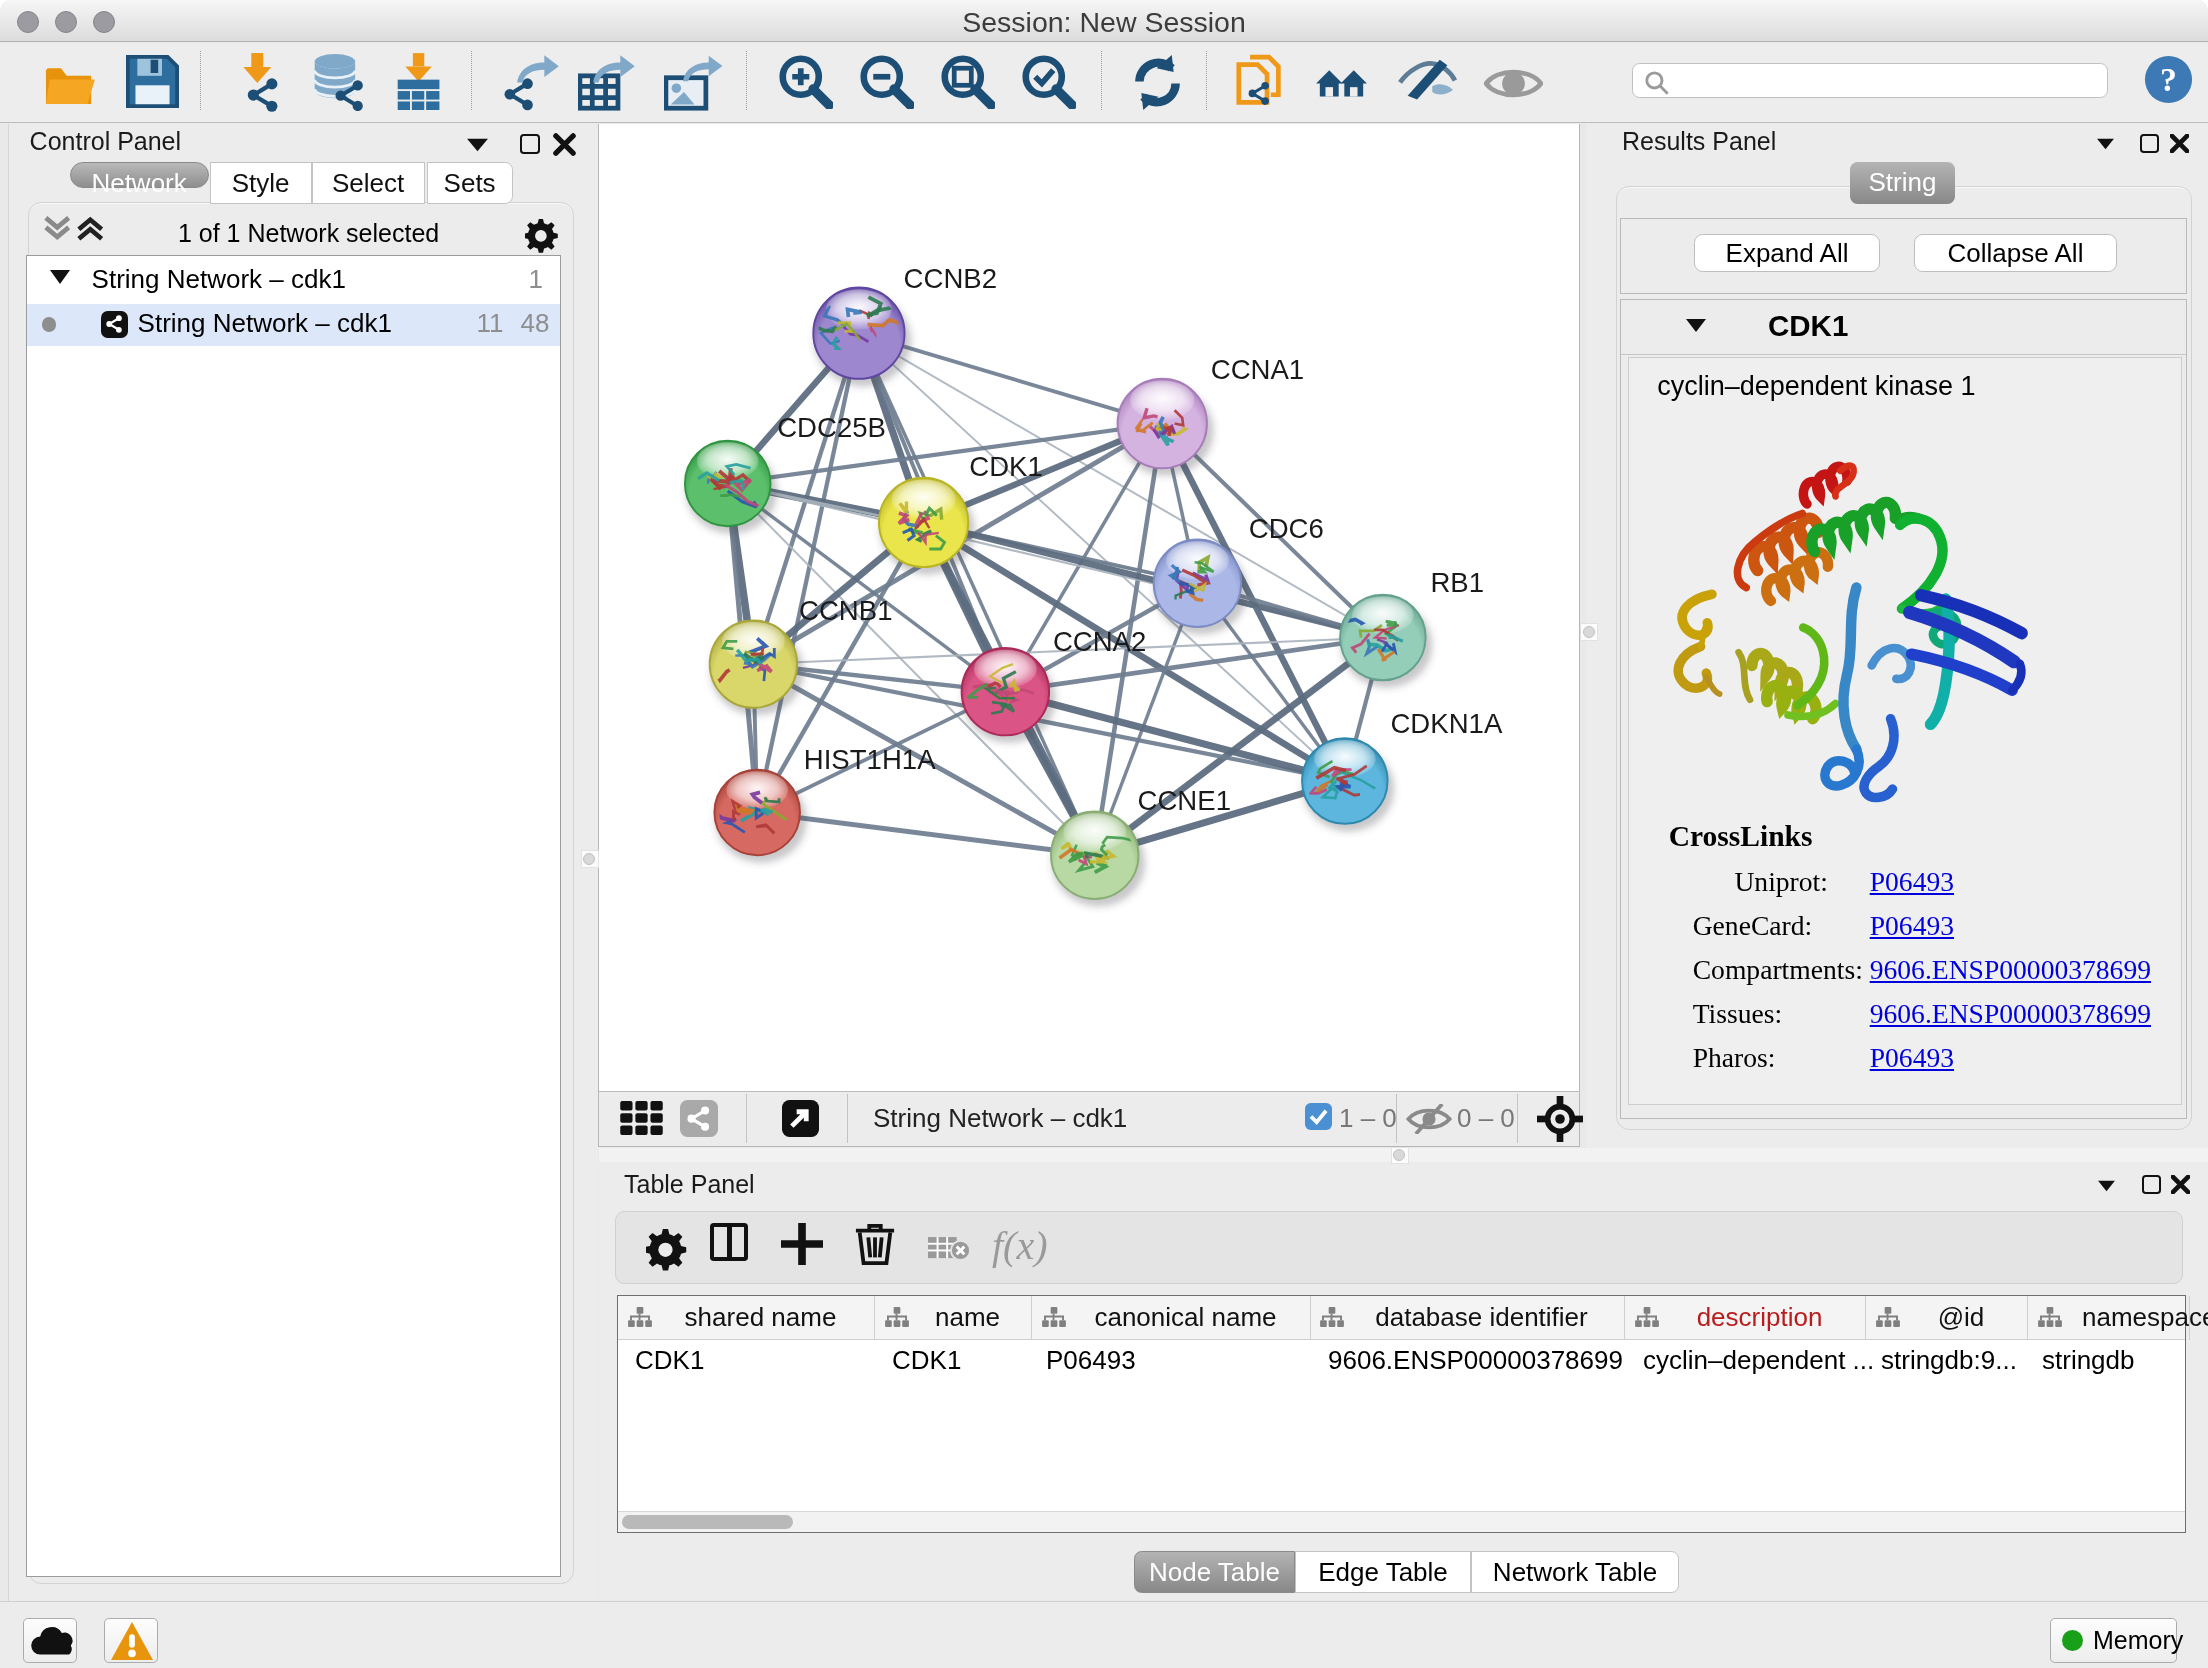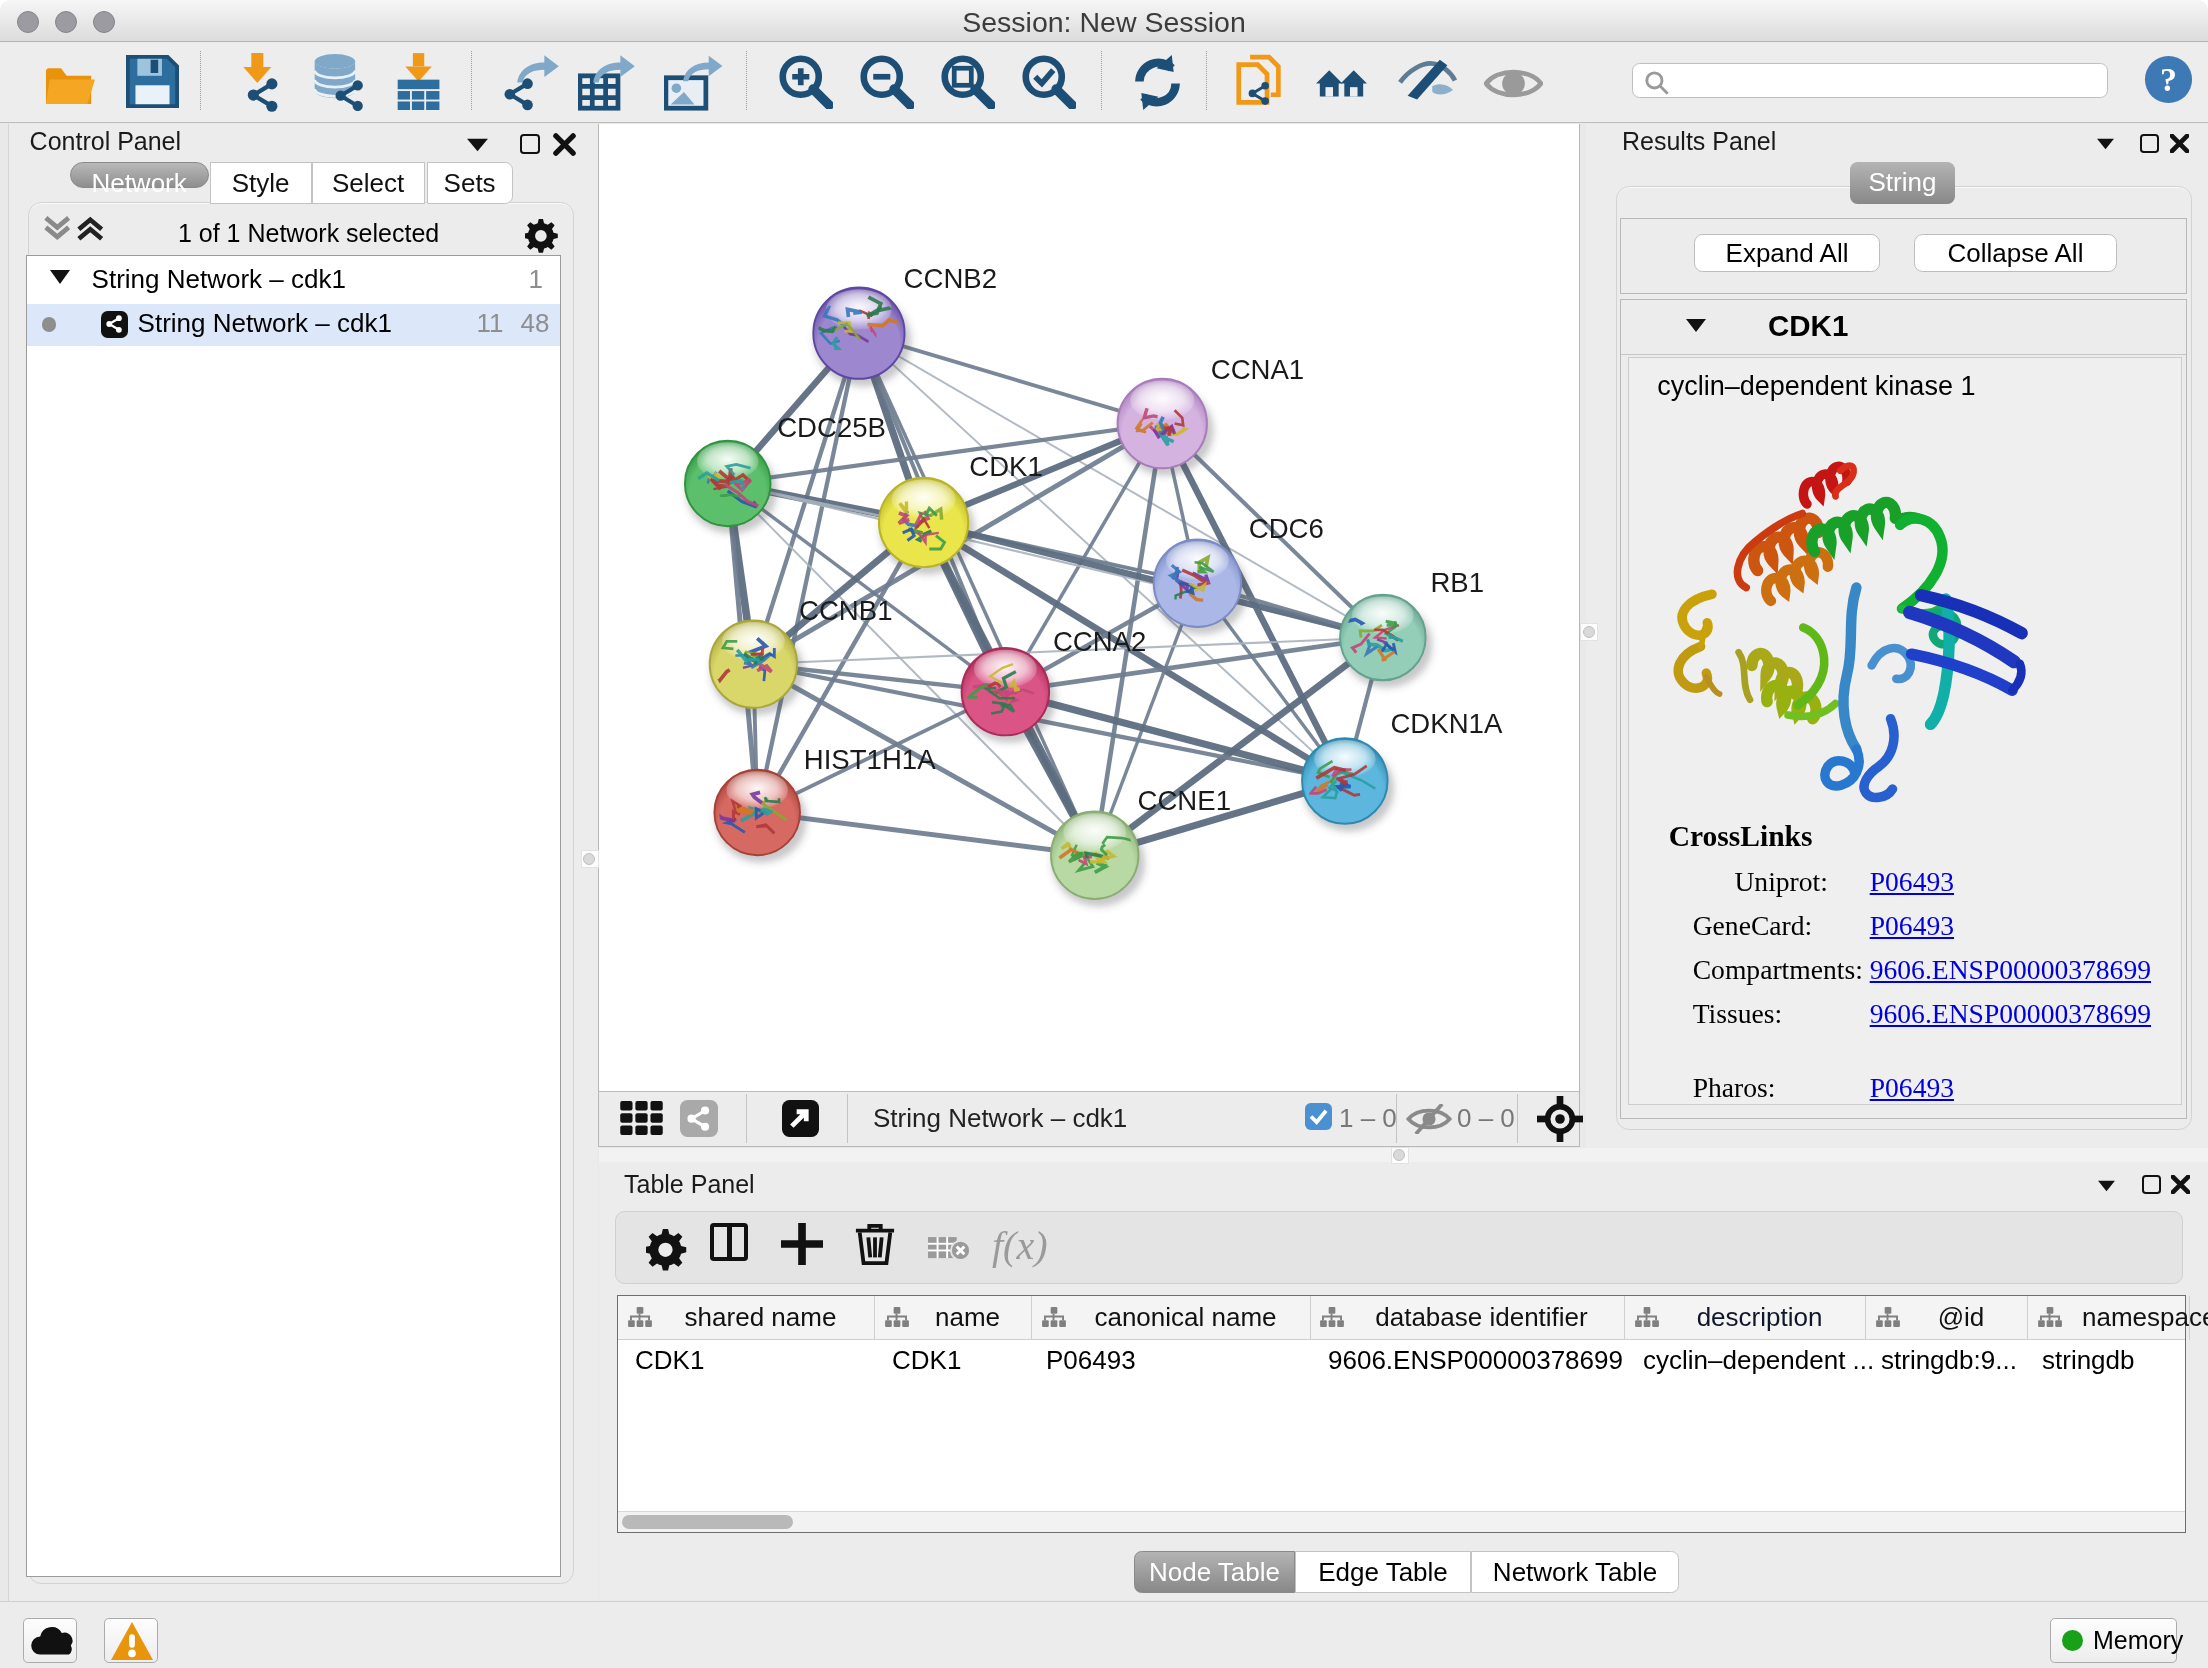--- a/index.html
+++ b/index.html
@@ -720,21 +720,21 @@
         <span class="abs" style="left:147px;top:8.6px;font-size:29.5px;font-weight:bold;">CDK1</span>
       </div>
       <div class="abs" style="left:6.7px;top:57px;width:554px;height:748px;background:#efefef;border:1px solid #cdcdcd;">
         <span class="abs" style="left:28.5px;top:13.3px;font-size:27px;">cyclin–dependent kinase 1</span>
         <span class="abs" style="left:40px;top:462px;font-family:'Liberation Serif',serif;font-weight:bold;font-size:29.5px;">CrossLinks</span>
         <div class="abs" style="left:64px;top:502px;font-family:'Liberation Serif',serif;font-size:27.6px;line-height:44px;">
           <div><span style="display:inline-block;width:177px;text-align:center;">Uniprot:</span><a class="link">P06493</a></div>
           <div><span style="display:inline-block;width:177px;">GeneCard:</span><a class="link">P06493</a></div>
           <div><span style="display:inline-block;width:177px;">Compartments:</span><a class="link">9606.ENSP00000378699</a></div>
           <div><span style="display:inline-block;width:177px;">Tissues:</span><a class="link">9606.ENSP00000378699</a></div>
-          <div><span style="display:inline-block;width:177px;margin-top:30px;">Pharos:</span><a class="link">P06493</a></div>
+          <div><span style="display:inline-block;width:177px;">Pharos:</span><a class="link">P06493</a></div>
         </div>
       </div>
     </div>
   </div>
   <svg width="399" height="380" viewBox="1740 470 420 400" style="position:absolute;left:1655px;top:447px">
       <path d="M1900 530 a 9 13 0 1 1 14 -8 a 9 13 0 1 1 14 -8 a 9 13 0 1 1 14 -8 " stroke="#c41414" stroke-width="10" fill="none" stroke-linecap="round"></path>
       <path d="M1935 495 C1945 485,1952 490,1948 500 C1944 510,1928 512,1930 522" stroke="#d83018" stroke-width="7" fill="none" stroke-linecap="round"></path>
       <path d="M1848 600 a 10 14 0 1 1 16 -10 a 10 14 0 1 1 16 -10 a 10 14 0 1 1 16 -10 a 10 14 0 1 1 16 -10 " stroke="#cc5510" stroke-width="12" fill="none" stroke-linecap="round"></path>
       <path d="M1862 632 a 10 13 0 1 1 15 -9 a 10 13 0 1 1 15 -9 a 10 13 0 1 1 15 -9 a 10 13 0 1 1 15 -9 " stroke="#cc6f10" stroke-width="11" fill="none" stroke-linecap="round"></path>
       <path d="M1836 618 C1820 610,1826 585,1845 570 C1862 556,1880 545,1895 540" stroke="#cc3a10" stroke-width="8" fill="none" stroke-linecap="round"></path>
@@ -872,21 +872,21 @@
               <g fill="#808080">
                 <rect x="9" y="0" width="7" height="7" rx="1"></rect>
                 <rect x="0" y="14" width="7" height="7" rx="1"></rect>
                 <rect x="9" y="14" width="7" height="7" rx="1"></rect>
                 <rect x="18" y="14" width="7" height="7" rx="1"></rect>
               </g>
               <g stroke="#808080" stroke-width="2" fill="none">
                 <path d="M12 7 L12 14 M3 14 L3 10 L22 10 L22 14"></path>
               </g>
             </svg>
-            <div class="abs" style="left:38px;top:5.7px;width:193px;text-align:center;font-size:26px;color:#0f172a;white-space:nowrap;">description</div>
+            <div class="abs" style="left:38px;top:5.7px;width:193px;text-align:center;font-size:26px;color:#b91c1c;white-space:nowrap;">description</div>
           </div>
           <div class="abs" style="left:1248px;top:0;width:162px;height:44px;border-right:1px solid #cfcfcf;">
             <svg class="abs" style="left:9.5px;top:10.5px" width="24" height="20" viewBox="0 0 25 21">
               <g fill="#808080">
                 <rect x="9" y="0" width="7" height="7" rx="1"></rect>
                 <rect x="0" y="14" width="7" height="7" rx="1"></rect>
                 <rect x="9" y="14" width="7" height="7" rx="1"></rect>
                 <rect x="18" y="14" width="7" height="7" rx="1"></rect>
               </g>
               <g stroke="#808080" stroke-width="2" fill="none">

